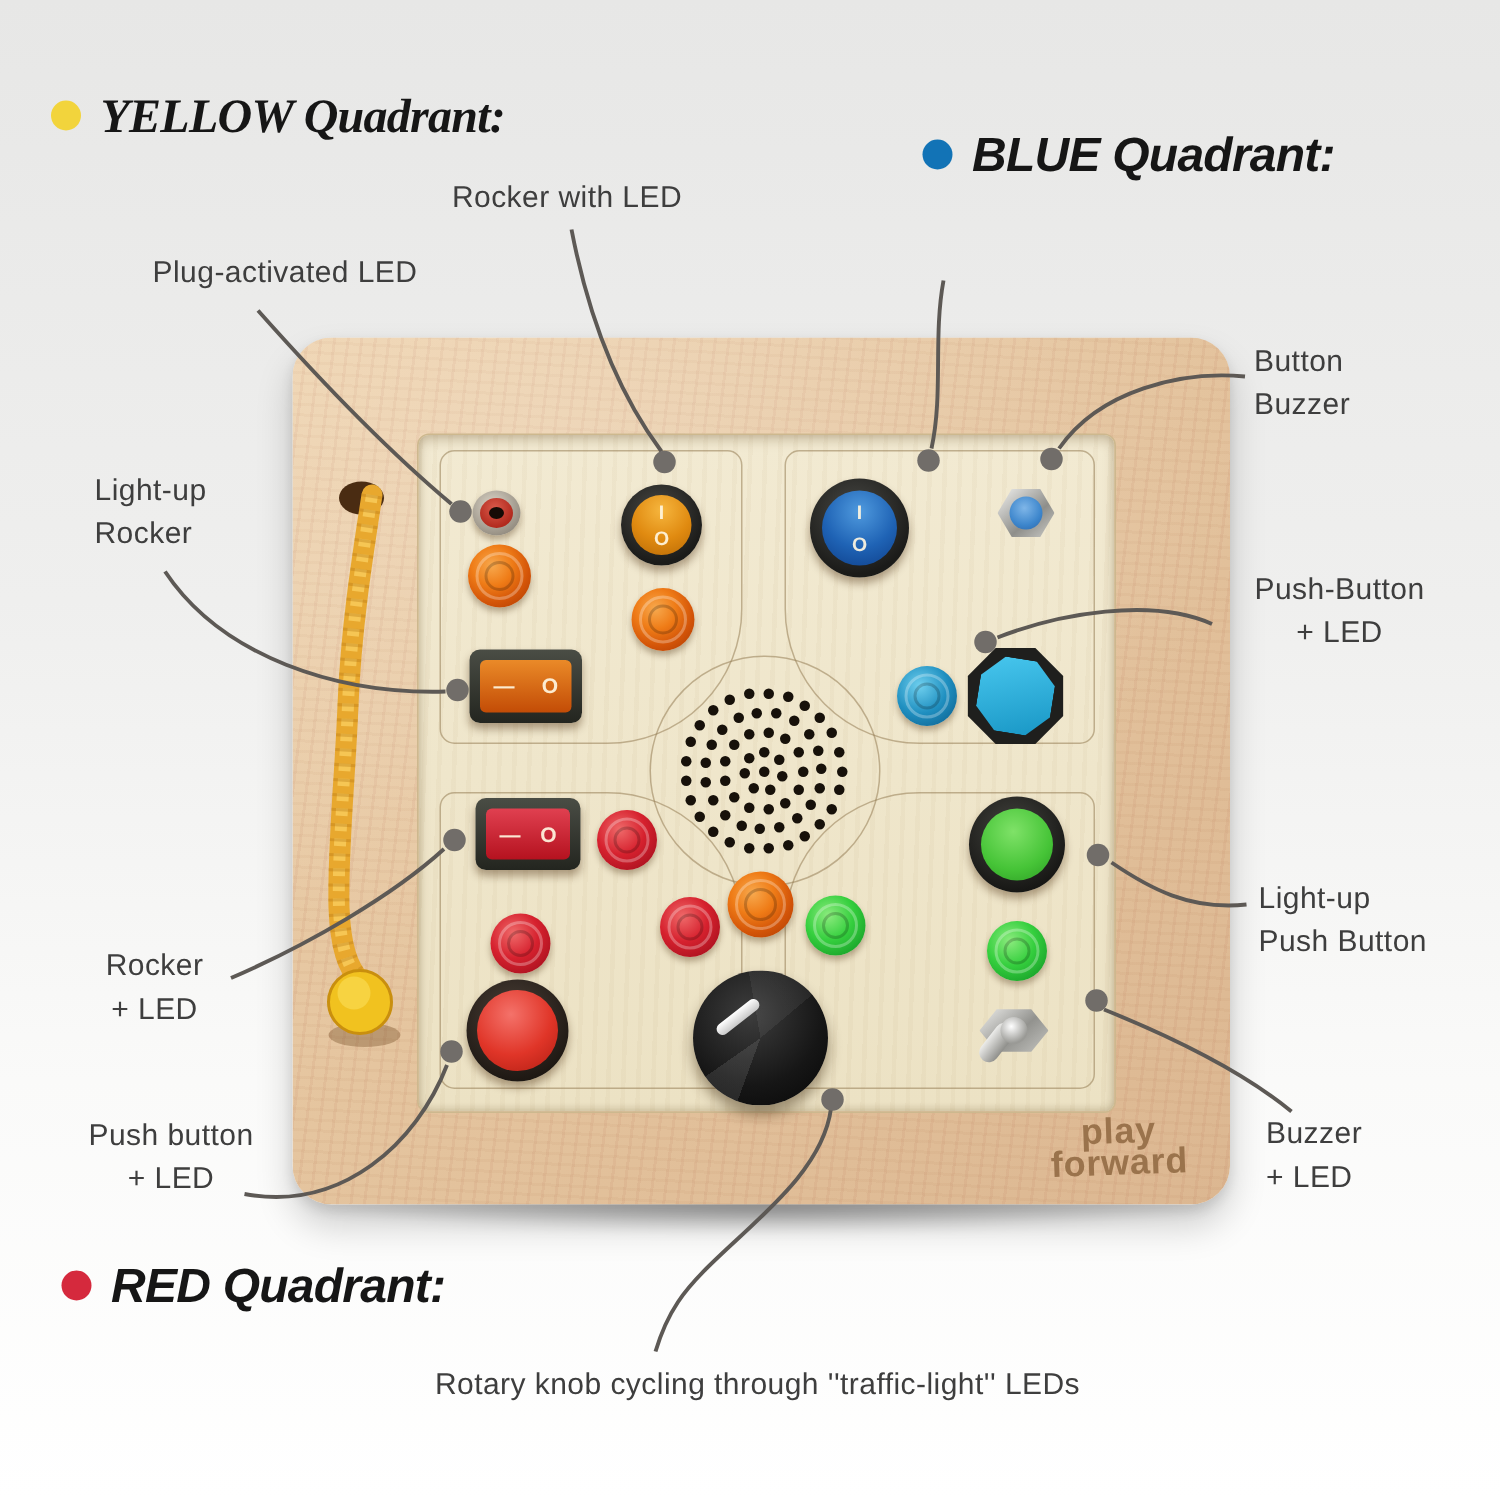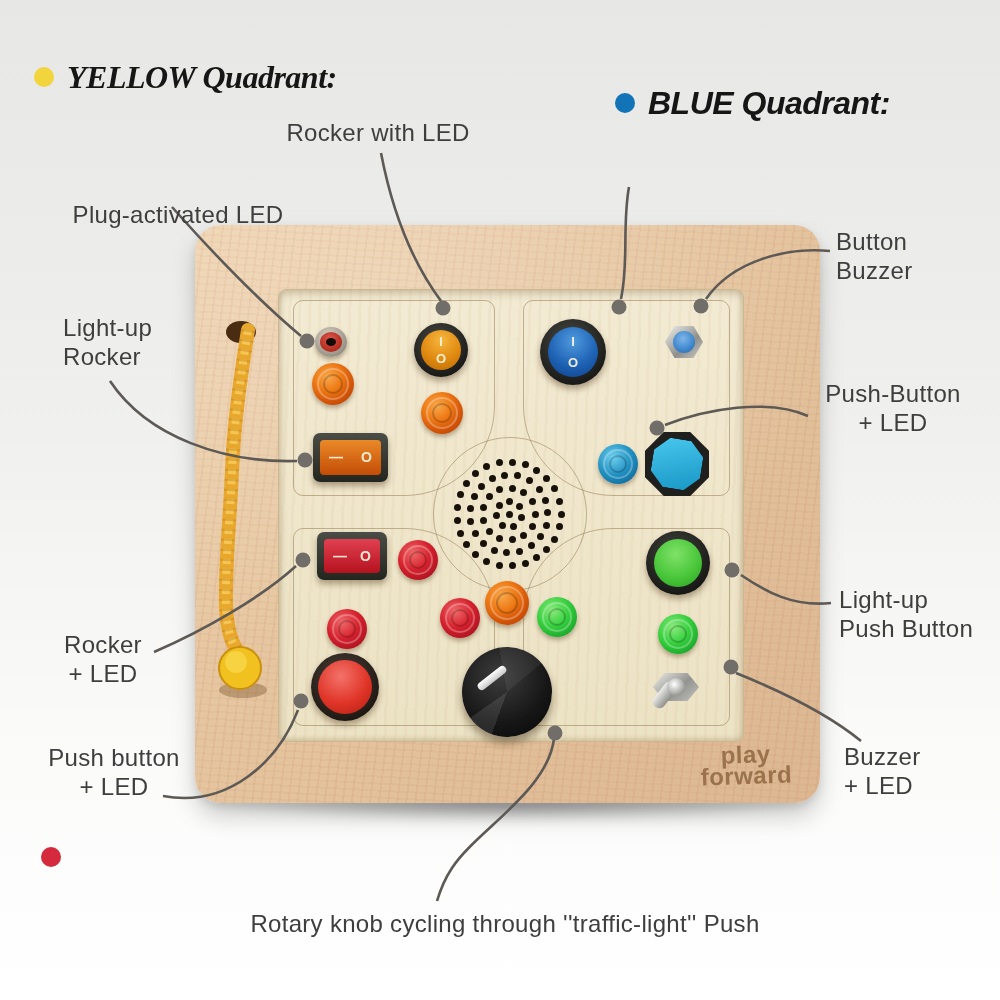--- a/index.html
+++ b/index.html
@@ -6,21 +6,21 @@
   body{font-family:"Liberation Sans",sans-serif;}
   .stage{position:relative;width:1000px;height:1000px;overflow:hidden;
          background:linear-gradient(180deg,#e7e7e6 0%,#efefee 40%,#fafaf9 72%,#ffffff 100%);}
 
   
   .quad-heading{position:absolute;display:flex;align-items:center;gap:13px;height:38px;}
   .quad-heading .dot{width:20px;height:20px;border-radius:50%;flex:0 0 auto;}
   .quad-heading .txt{font-style:italic;font-weight:bold;font-size:32px;letter-spacing:-0.5px;color:#161616;white-space:nowrap;}
 
   
-  .callout-label{position:absolute;font-size:24px;line-height:29px;letter-spacing:.3px;color:#3e3e3e;}
+  .callout-label{position:absolute;font-size:20px;line-height:29px;letter-spacing:.3px;color:#3e3e3e;}
   .callout-label.center{text-align:center;}
   .callout-label.left{text-align:left;}
 
   
   .board-shadow{position:absolute;left:212px;top:788px;width:596px;height:34px;border-radius:50%;
     background:radial-gradient(ellipse at center,rgba(0,0,0,.30) 0%,rgba(0,0,0,.12) 45%,transparent 72%);filter:blur(4px);}
   .board-frame{position:absolute;left:195px;top:225px;width:625px;height:578px;border-radius:26px;
     background:
       radial-gradient(120% 100% at 30% 15%,rgba(255,255,255,.22),transparent 60%),
       repeating-linear-gradient(97deg,rgba(187,115,88,.10) 0 2px,transparent 2px 9px),
@@ -310,26 +310,27 @@
   <div class="quad-heading" style="left:34px;top:58px;font-family:Liberation Serif, serif;">
     <span class="dot" style="background:#f2d43c;"></span>
     <span class="txt">YELLOW Quadrant:</span>
   </div>
   <div class="quad-heading" style="left:615px;top:84px;align-items:center;">
     <span class="dot" style="background:#1273b6;"></span>
     <span class="txt">BLUE Quadrant:</span>
   </div>
   <div class="quad-heading" style="left:41px;top:838px;">
     <span class="dot" style="background:#d5293d;"></span>
+    <span class="txt">RED Quadrant:</span>
   </div>
 
   <div class="callout-label center" style="left:253px;top:118px;width:250px;">
     <span>Rocker with LED</span>
   </div>
-  <div class="callout-label center" style="left:38px;top:168px;width:280px;margin-top:32px;">
+  <div class="callout-label center" style="left:50px;top:168px;width:280px;">
     <span>Plug-activated LED</span>
   </div>
   <div class="callout-label left" style="left:836px;top:227px;">
     <div>Button</div>
     <div>Buzzer</div>
   </div>
   <div class="callout-label center" style="left:803px;top:379px;width:180px;">
     <div>Push-Button</div>
     <div>+ LED</div>
   </div>
@@ -347,16 +348,16 @@
   </div>
   <div class="callout-label left" style="left:839px;top:585px;">
     <div>Light-up</div>
     <div>Push Button</div>
   </div>
   <div class="callout-label left" style="left:844px;top:742px;">
     <div>Buzzer</div>
     <div>+ LED</div>
   </div>
   <div class="callout-label center" style="left:150px;top:909px;width:710px;">
-    <span>Rotary knob cycling through ''traffic-light'' Push</span>
+    <span>Rotary knob cycling through ''traffic-light'' LEDs</span>
   </div>
 
 </div>
 
 </body></html>

